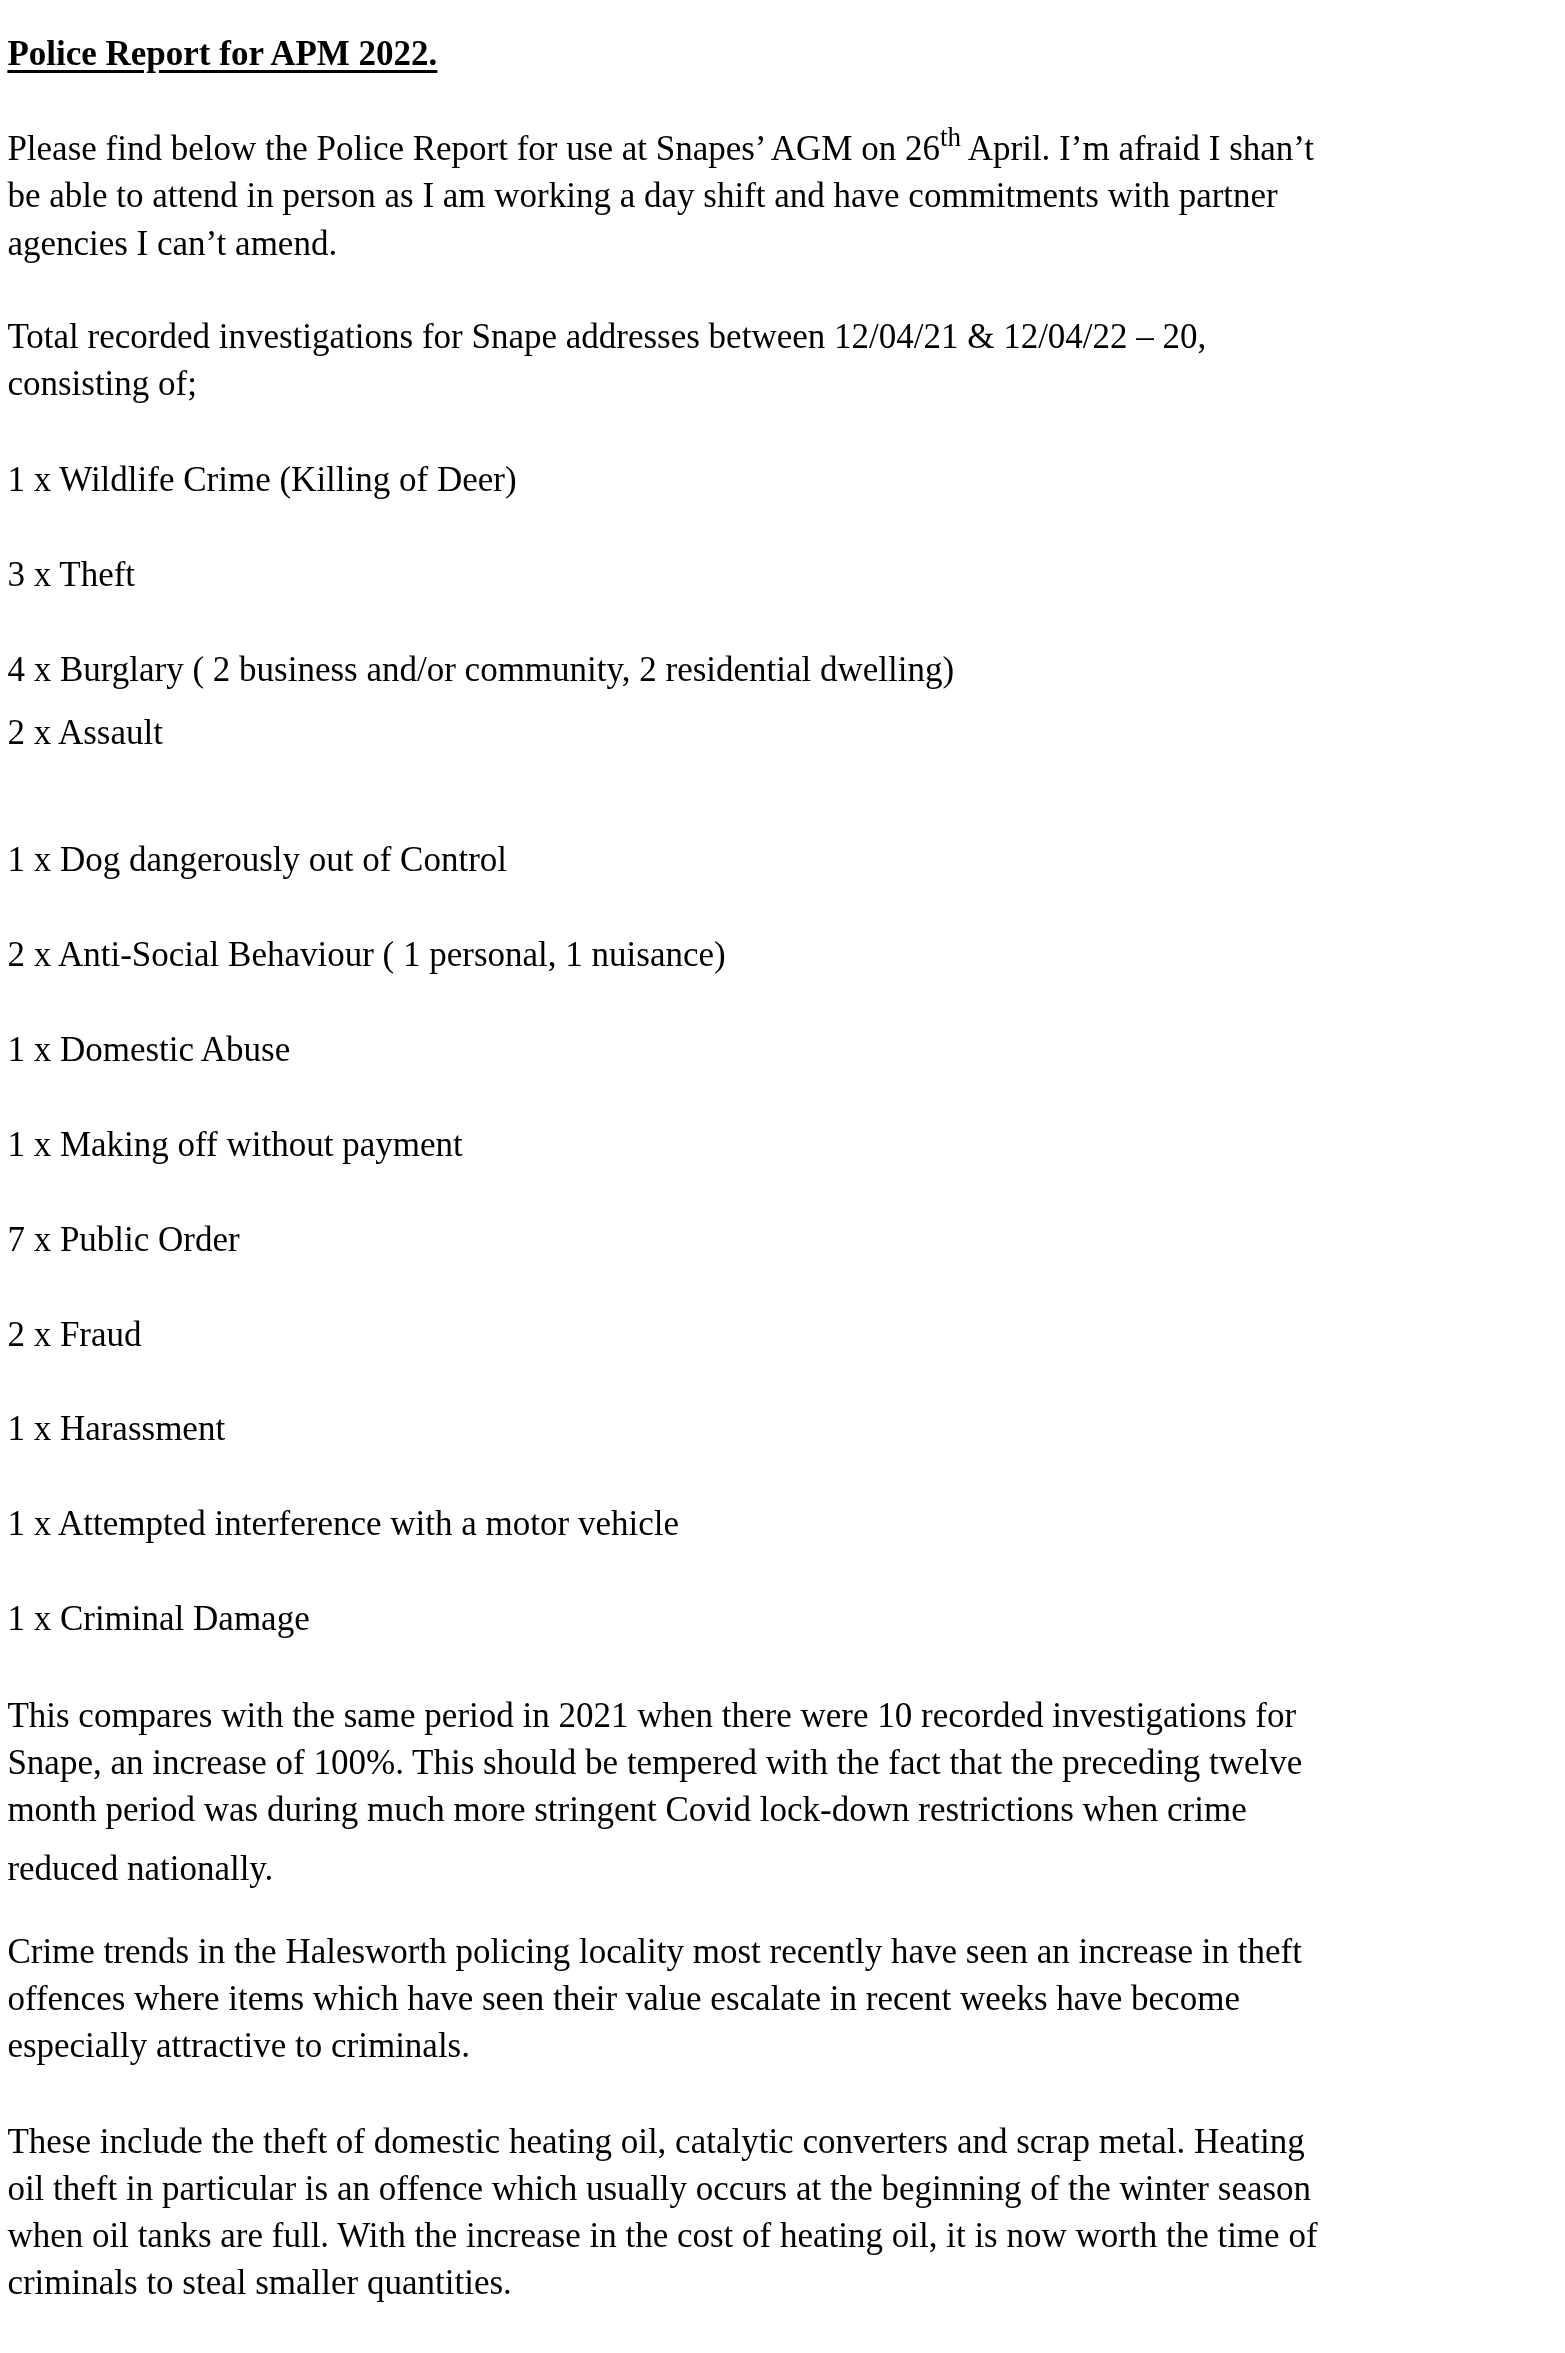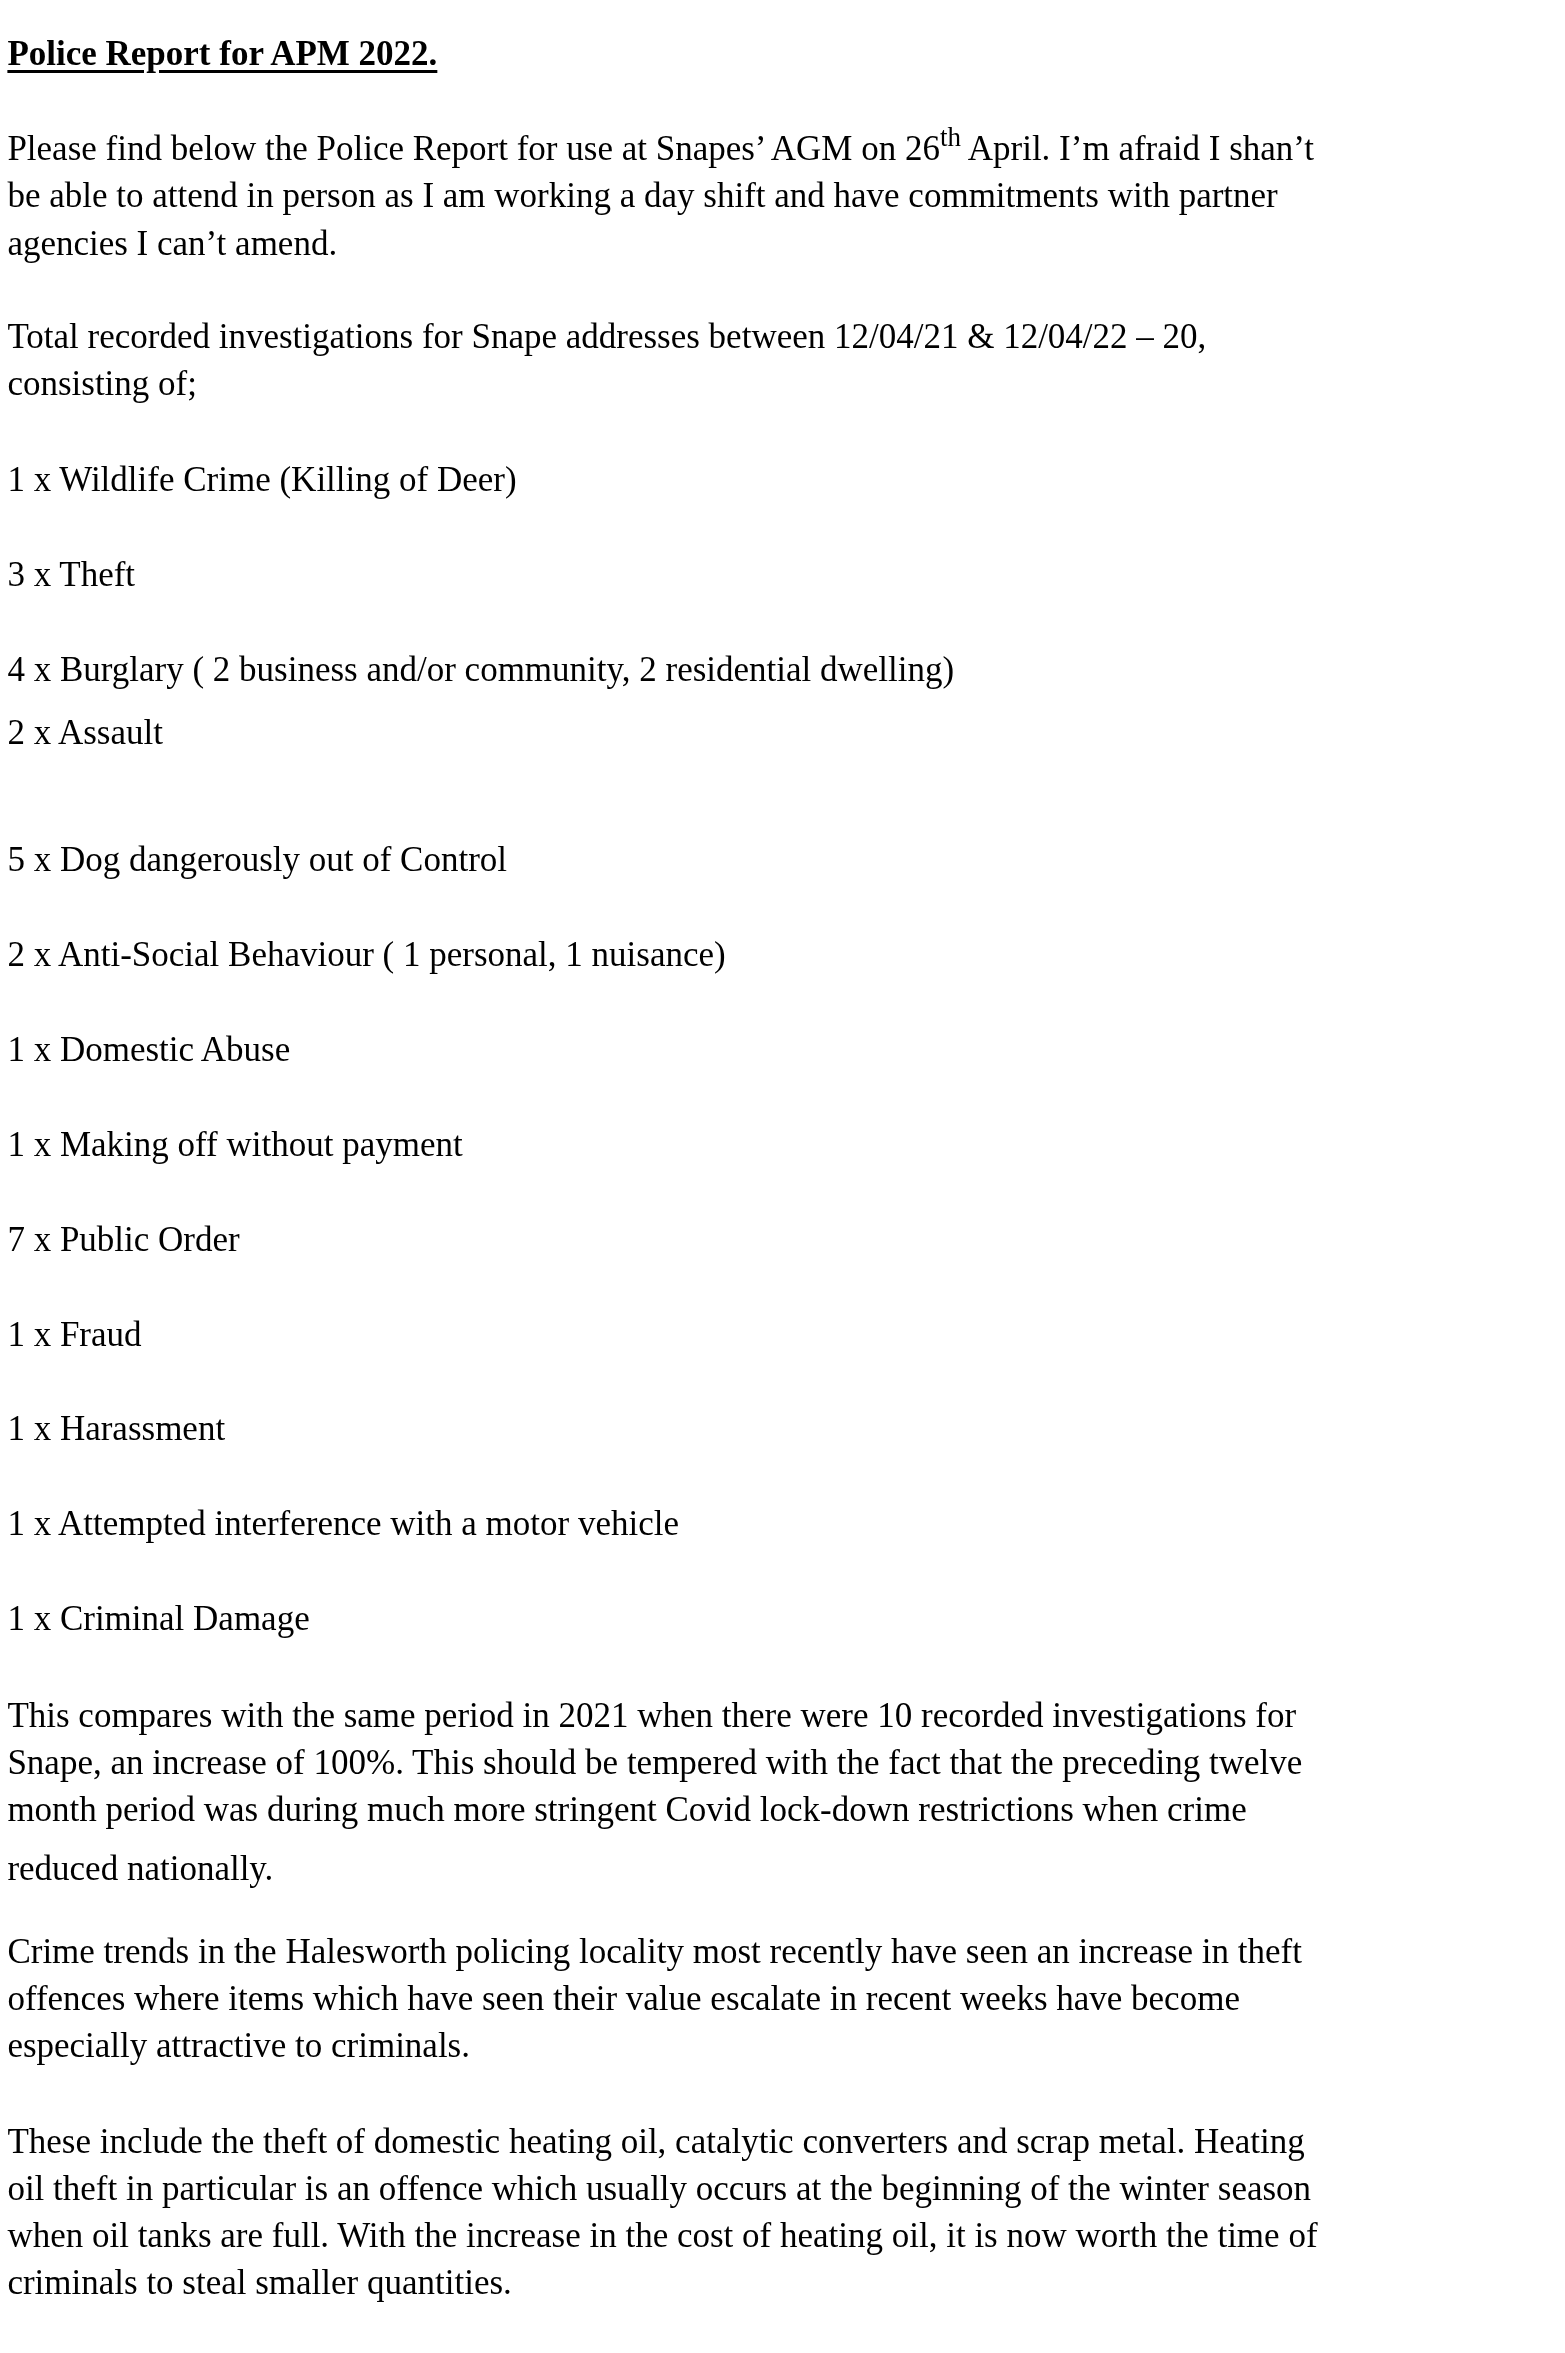--- a/index.html
+++ b/index.html
@@ -24,26 +24,26 @@
   <div>
     <div class="line" style="top:313px;">Total recorded investigations for Snape addresses between 12/04/21 &amp; 12/04/22 – 20,</div>
     <div class="line" style="top:360px;">consisting of;</div>
   </div>
 
   <div>
     <div class="line" style="top:456px;"> 1 x Wildlife Crime (Killing of Deer)</div>
     <div class="line" style="top:551px;">3 x Theft</div>
     <div class="line" style="top:646px;">4 x Burglary ( 2 business and/or community, 2 residential dwelling)</div>
     <div class="line" style="top:709px;">2 x Assault</div>
-    <div class="line" style="top:836px;">5 x Dog dangerously out of Control</div>
+    <div class="line" style="top:836px;">1 x Dog dangerously out of Control</div>
     <div class="line" style="top:931px;">2 x Anti-Social Behaviour ( 1 personal, 1 nuisance)</div>
     <div class="line" style="top:1026px;">1 x Domestic Abuse</div>
     <div class="line" style="top:1121px;">1 x Making off without payment</div>
     <div class="line" style="top:1216px;">7 x Public Order</div>
-    <div class="line" style="top:1311px;">1 x Fraud</div>
+    <div class="line" style="top:1311px;">2 x Fraud</div>
     <div class="line" style="top:1405px;text-align:right;">1 x Harassment</div>
     <div class="line" style="top:1500px;">1 x Attempted interference with a motor vehicle</div>
     <div class="line" style="top:1595px;">1 x Criminal Damage</div>
   </div>
 
   <div>
     <div class="line" style="top:1692px;"> This compares with the same period in 2021 when there were 10 recorded investigations for</div>
     <div class="line" style="top:1739px;">Snape, an increase of 100%.  This should be tempered with the fact that the preceding twelve</div>
     <div class="line" style="top:1786px;">month period was during much more stringent Covid lock-down restrictions when crime</div>
     <div class="line" style="top:1833px;margin-top:12px;">reduced nationally.</div>

